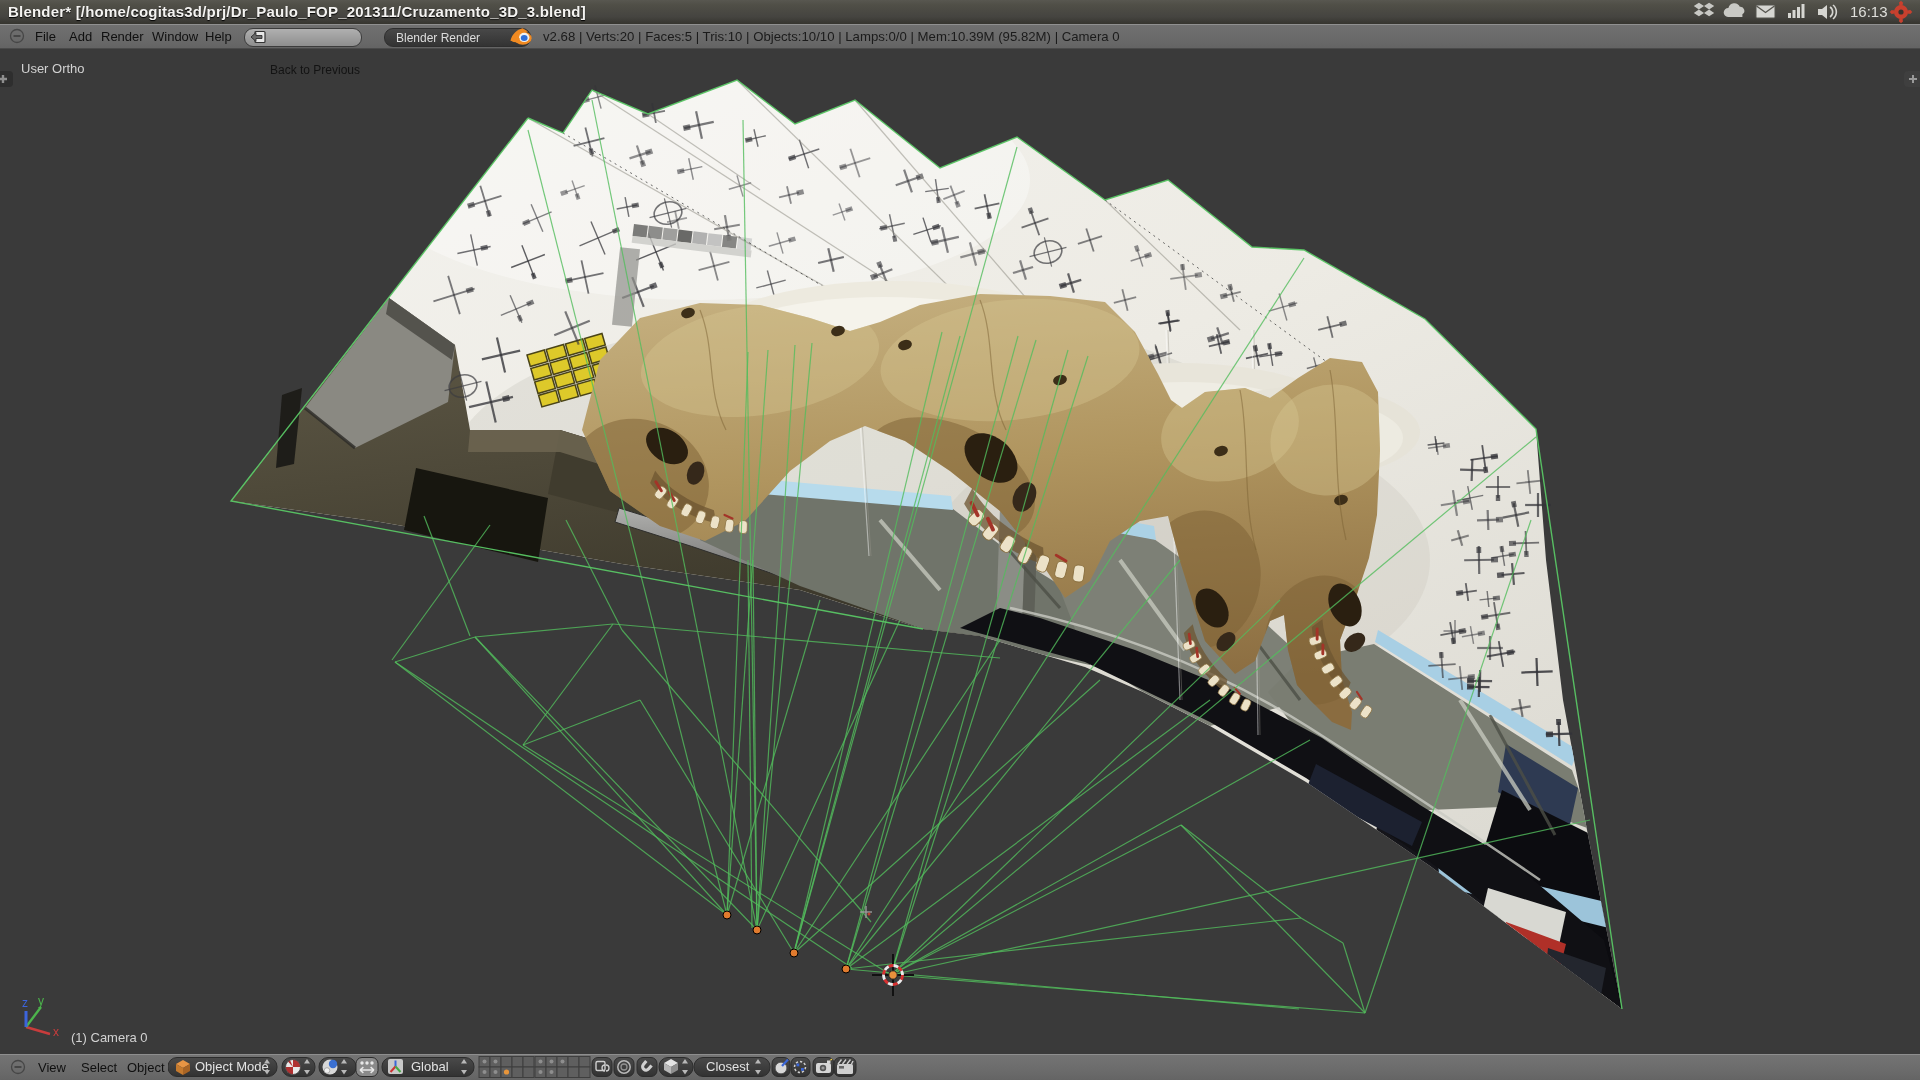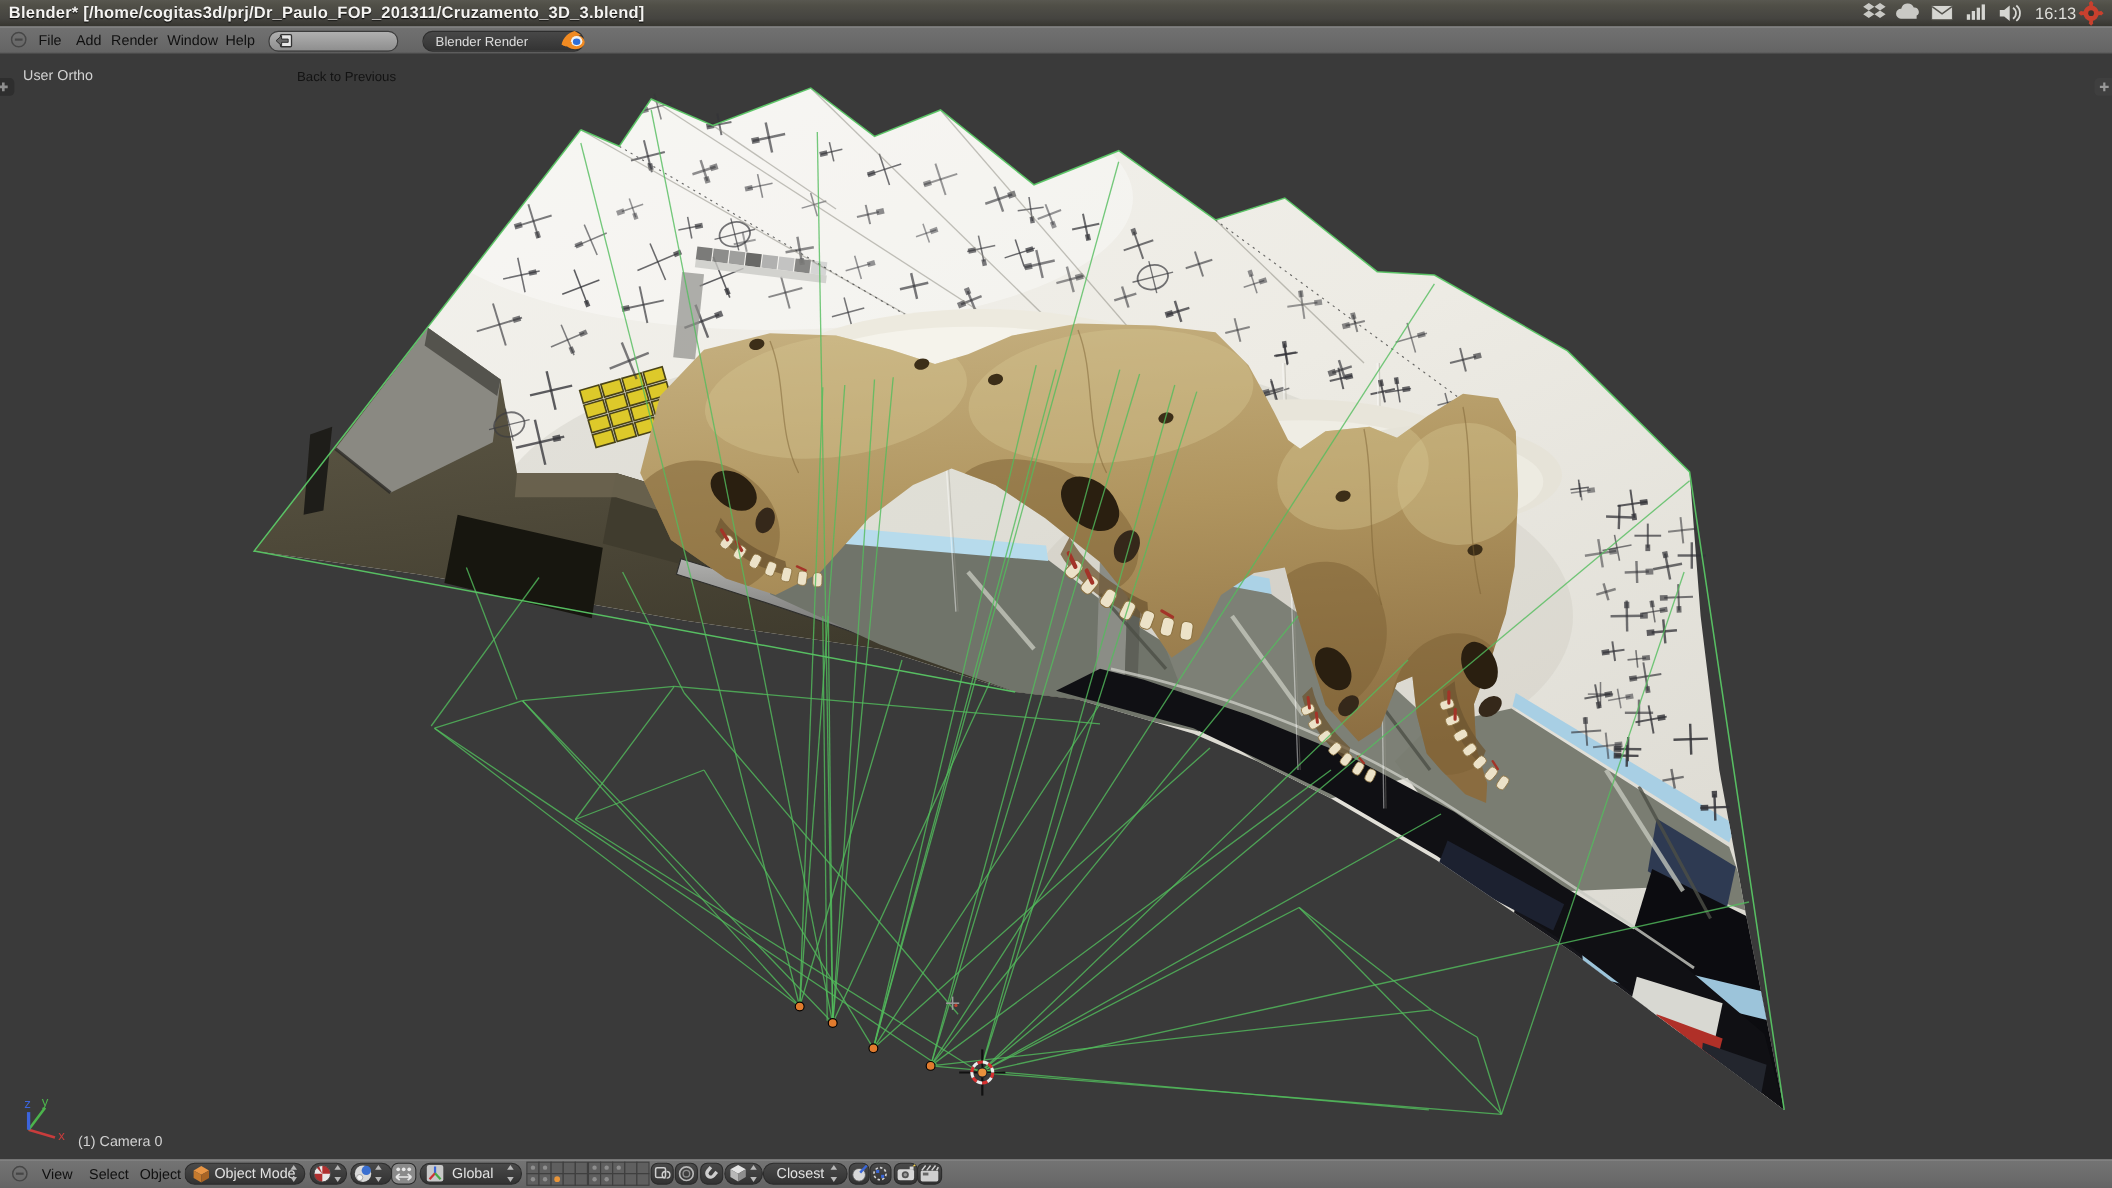--- a/index.html
+++ b/index.html
@@ -87,20 +87,21 @@
           <path d="M5 14.5 l-3.2 -4.5 h6.4 z" fill="#b9b9b9"></path>
       </svg>
     </div>
     <svg width="26" height="25" viewBox="0 0 26 25" style="position:absolute;left:508px;top:0;">
       <path d="M2.5 16.5 C4 10 9 5.5 14.5 4.2 L20 7.5 C13 8.5 8.5 11.5 6.5 18 Z" fill="#f08a22"></path>
       <ellipse cx="14.8" cy="14.2" rx="8.8" ry="6.6" fill="#f08a22"></ellipse>
       <ellipse cx="16.2" cy="13.4" rx="5.2" ry="4.6" fill="#f2f2f0"></ellipse>
       <ellipse cx="16.2" cy="14" rx="3.4" ry="3" fill="#2f6fd8"></ellipse>
       <path d="M2.5 16.5 C6 14.5 9 14 12 14.5 L10 18.5 C7 18.5 4.5 17.8 2.5 16.5 Z" fill="#f08a22"></path>
     </svg>
+    <div class="menu" style="left:543px;color:#1b1b1b;font-size:13.2px;">v2.68 | Verts:20 | Faces:5 | Tris:10 | Objects:10/10 | Lamps:0/0 | Mem:10.39M (95.82M) | Camera 0</div>
   </div>
 
   <div class="vptext" style="left:21px;top:61px;">User Ortho</div>
   <div class="vptext" style="left:71px;top:1030px;">(1) Camera 0</div>
 
   <svg id="vp" width="1920" height="1080" viewBox="0 0 1920 1080">
 <defs>
 <linearGradient id="paper" x1="0" y1="0" x2="0.7" y2="1">
  <stop offset="0" stop-color="#f4f3ef"></stop>
           <stop offset="0.5" stop-color="#edebe4"></stop>

